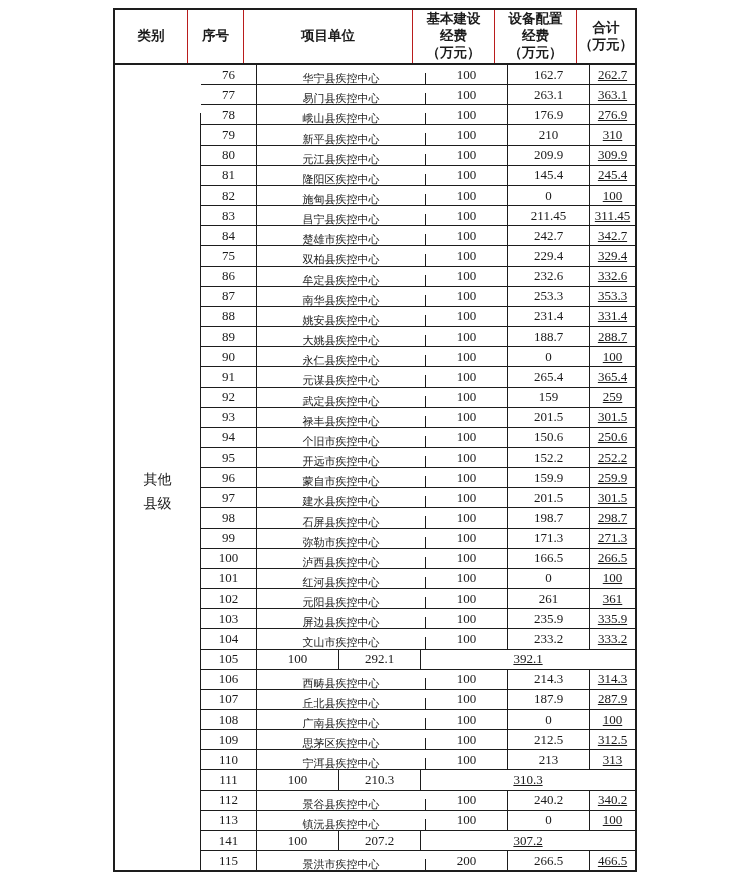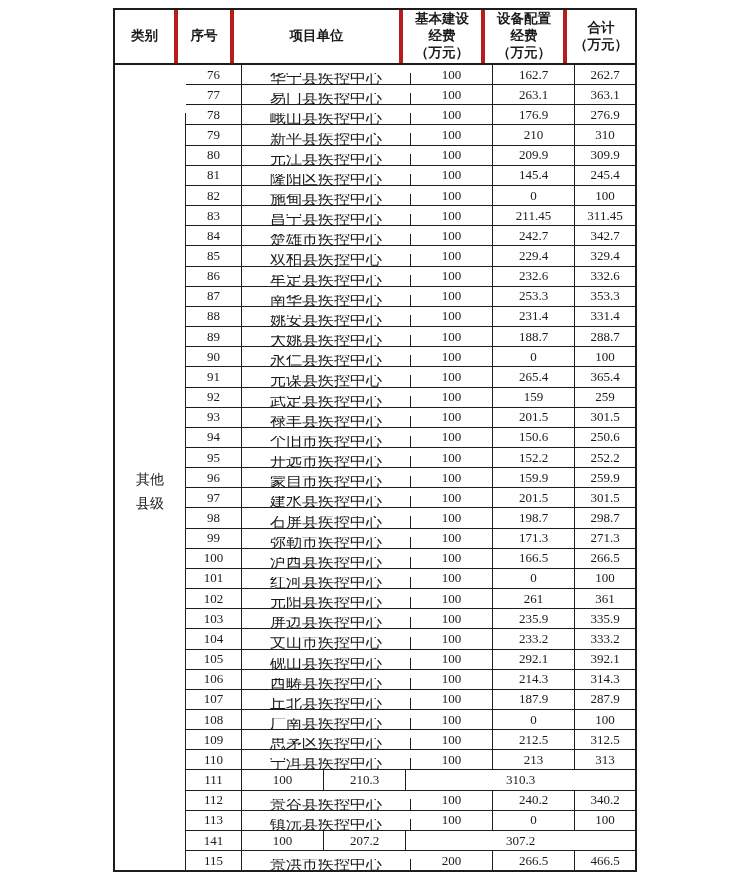--- a/index.html
+++ b/index.html
@@ -37,30 +37,30 @@
   .hcell {
     display: flex;
     align-items: center;
     justify-content: center;
     text-align: center;
     font-weight: bold;
     font-size: 13.5px;
     line-height: 1.25;
     white-space: pre-line;
     box-sizing: border-box;
-    border-right: 4px solid #b91c1c;
+    border-right: 1px solid #b91c1c;
   }
   .hcell:last-child { border-right: none; }
   .body-wrap {
     display: flex;
     flex: 1;
     min-height: 0;
   }
   .category-cell {
-    width: 71px;
+    width: 86px;
     flex: none;
     box-sizing: border-box;
     border-right: 1px solid #1d1d1d;
     display: flex;
     align-items: center;
     justify-content: center;
     text-align: center;
     font-size: 14px;
     line-height: 1.7;
     white-space: pre-line;
@@ -83,24 +83,24 @@
   .cell {
     display: flex;
     align-items: center;
     justify-content: center;
     font-size: 13px;
     box-sizing: border-box;
     border-right: 1px solid #1d1d1d;
     overflow: hidden;
     white-space: nowrap;
   }
-  .cell:last-child { border-right: none; }
-  .cell.c-unit { font-size: 16px; margin-top: 8px; }
+  .cell:last-child { border-right: none; text-decoration: underline; }
+  .cell.c-unit { font-size: 11px; margin-top: 8px; }
   
-  .c-cat   { width: 63px;  flex: none; }
+  .c-cat   { width: 73px;  flex: none; }
   .c-no    { width: 56px;  flex: none; }
   .c-unit  { width: 169px; flex: none; }
   .c-basic { width: 82px;  flex: none; }
   .c-equip { width: 82px;  flex: none; }
   .c-total { flex: 1; }
 </style>
 </head>
 <body>
 
 <div class="doc-table">
@@ -188,21 +188,21 @@
 
         <div class="row">
           <div class="cell c-no">84</div>
           <div class="cell c-unit">楚雄市疾控中心</div>
           <div class="cell c-basic">100</div>
           <div class="cell c-equip">242.7</div>
           <div class="cell c-total">342.7</div>
         </div>
 
         <div class="row">
-          <div class="cell c-no">85</div>
+          <div class="cell c-no">75</div>
           <div class="cell c-unit">双柏县疾控中心</div>
           <div class="cell c-basic">100</div>
           <div class="cell c-equip">229.4</div>
           <div class="cell c-total">329.4</div>
         </div>
 
         <div class="row">
           <div class="cell c-no">86</div>
           <div class="cell c-unit">牟定县疾控中心</div>
           <div class="cell c-basic">100</div>
@@ -349,21 +349,20 @@
         <div class="row">
           <div class="cell c-no">104</div>
           <div class="cell c-unit">文山市疾控中心</div>
           <div class="cell c-basic">100</div>
           <div class="cell c-equip">233.2</div>
           <div class="cell c-total">333.2</div>
         </div>
 
         <div class="row">
           <div class="cell c-no">105</div>
-          <div class="cell c-unit">砚山县疾控中心</div>
           <div class="cell c-basic">100</div>
           <div class="cell c-equip">292.1</div>
           <div class="cell c-total">392.1</div>
         </div>
 
         <div class="row">
           <div class="cell c-no">106</div>
           <div class="cell c-unit">西畴县疾控中心</div>
           <div class="cell c-basic">100</div>
           <div class="cell c-equip">214.3</div>

